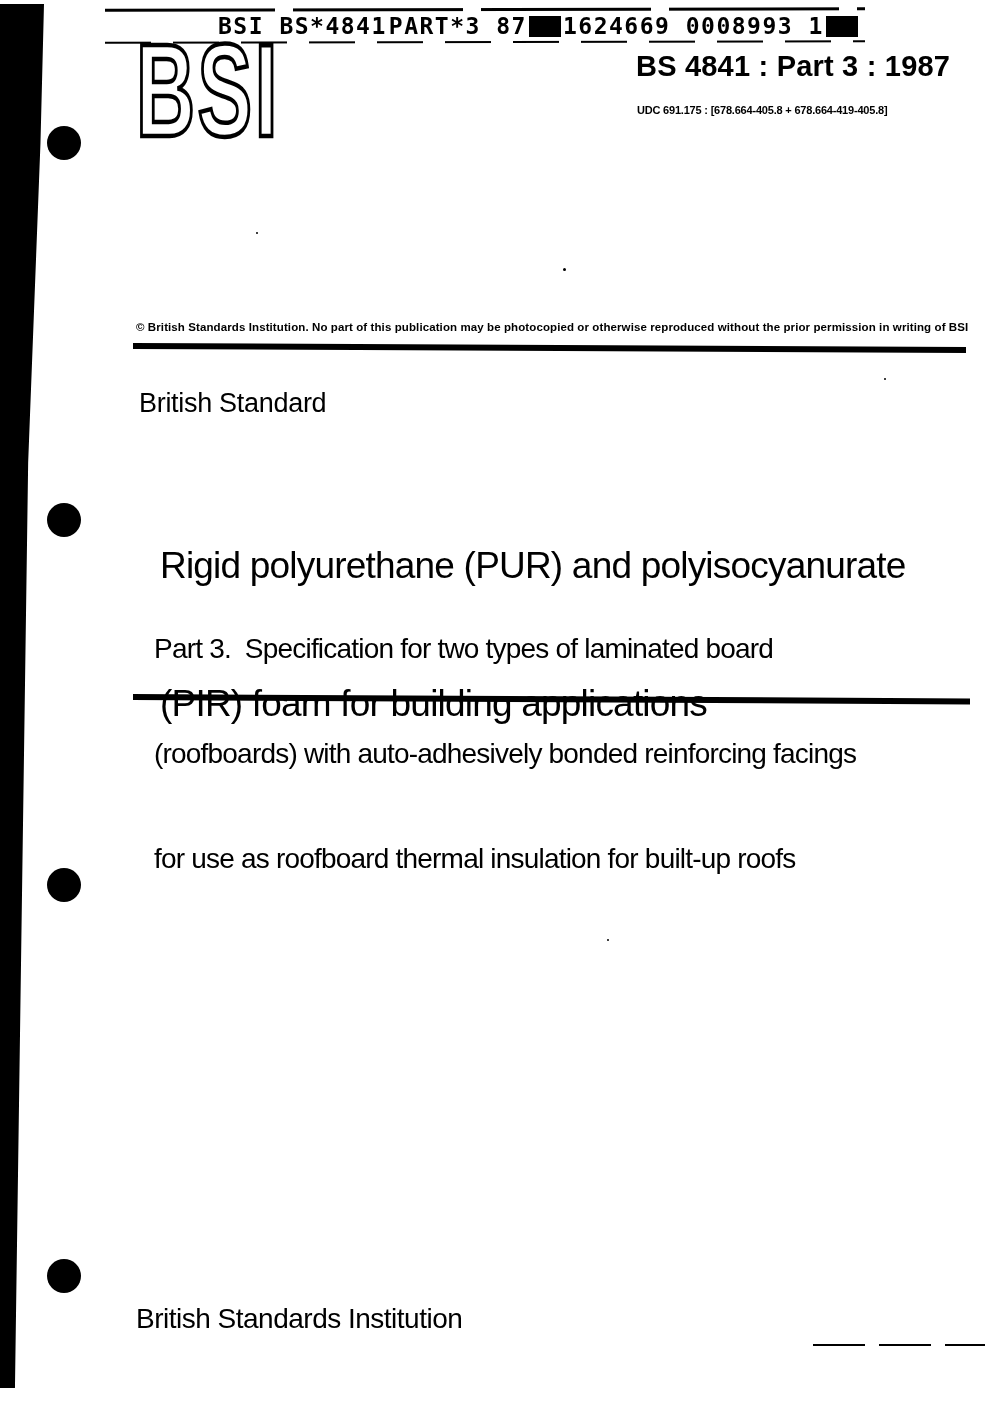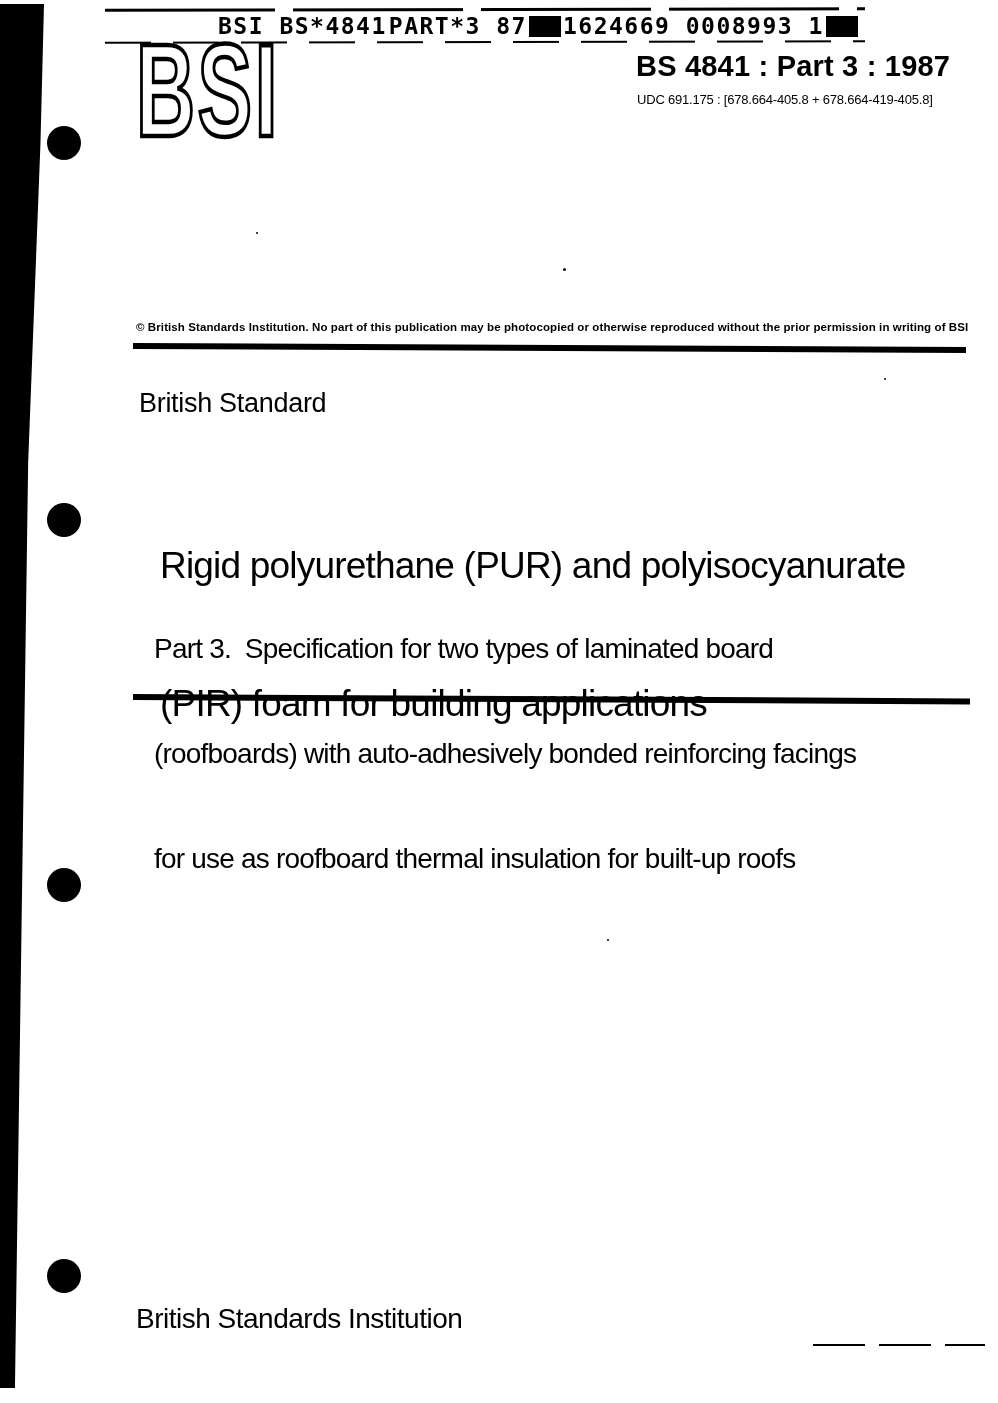--- a/index.html
+++ b/index.html
@@ -69,23 +69,23 @@
   .doc-number {
     position: absolute;
     left: 636px; top: 50px;
     font-size: 29px;
     font-weight: bold;
     letter-spacing: 0.2px;
     white-space: nowrap;
   }
   .udc-line {
     position: absolute;
-    left: 637px; top: 92px;
-    font-size: 13px;
-    font-weight: normal;
+    left: 637px; top: 104px;
+    font-size: 11px;
+    font-weight: bold;
     letter-spacing: -0.2px;
     white-space: nowrap;
   }
 
   
   .copyright {
     position: absolute;
     left: 136px; top: 321px;
     font-size: 11.5px;
     font-weight: bold;

